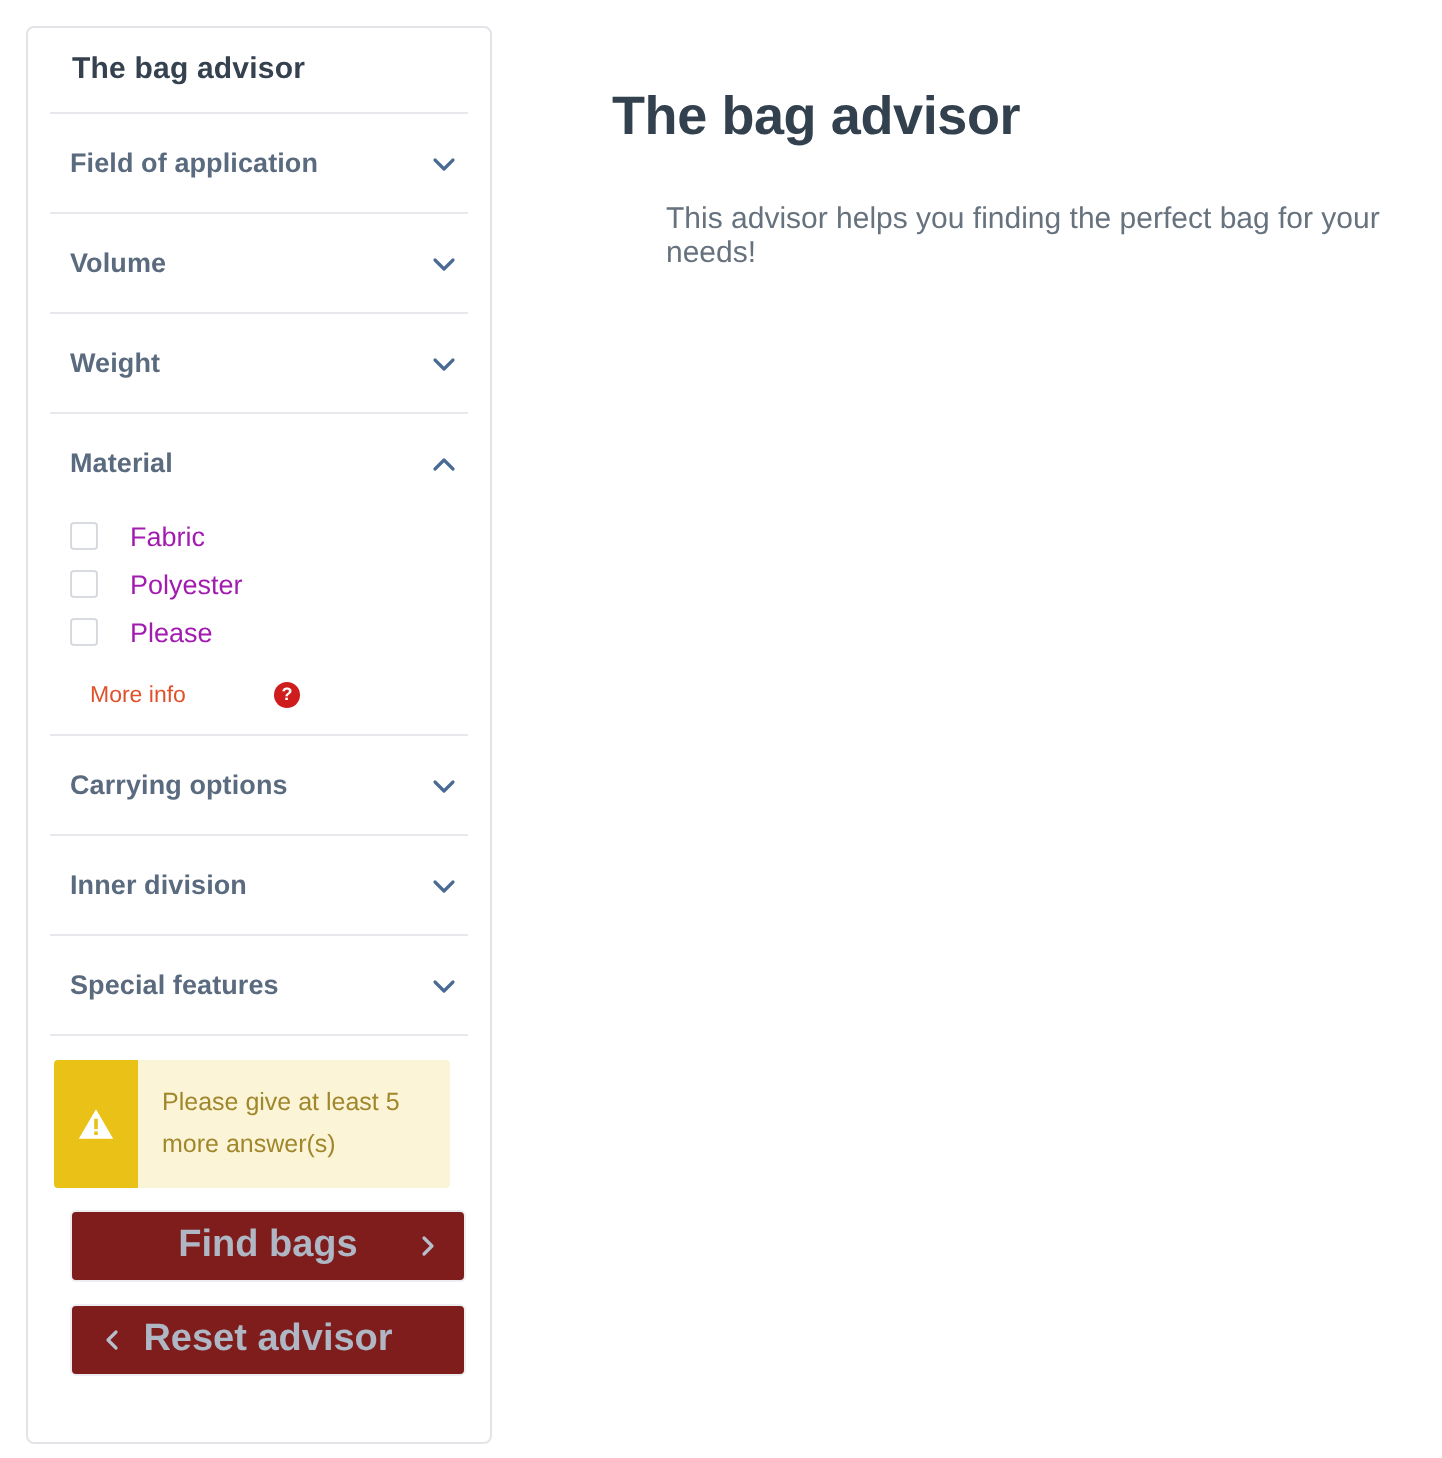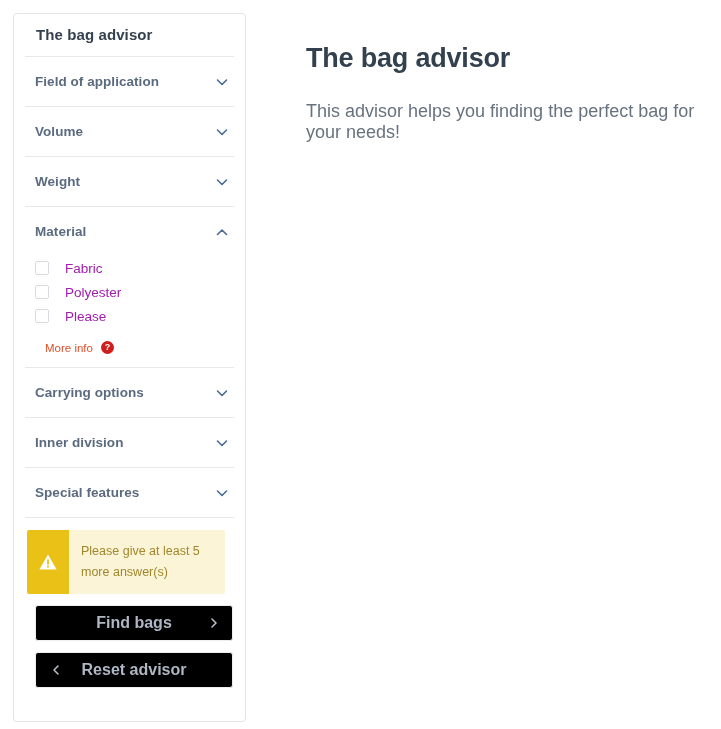--- a/index.html
+++ b/index.html
@@ -70,20 +70,21 @@
     flex: 0 0 auto;
   }
   .opt-label {
     font-size: 13.5px;
     color: #a21caf;
   }
   .more-info-row {
     display: flex;
     align-items: center;
     padding: 13px 0 13px 10px;
+    gap: 36px;
   }
   .more-info-text {
     font-size: 11.5px;
     color: #e0502a;
   }
   .qmark {
     width: 13px; height: 13px;
     border-radius: 50%;
     background: #cf1d1d;
     color: #fff;
@@ -123,22 +124,22 @@
   .btn {
     position: relative;
     display: flex;
     align-items: center;
     justify-content: center;
     height: 36px;
     margin: 11px 0 0 10px;
     width: 198px;
     border: 1px solid #eceef1;
     border-radius: 3px;
-    background: #000000;
-    font-size: 16px;
+    background: #7f1d1d;
+    font-size: 19px;
     font-weight: bold;
     color: #aeb7c3;
     cursor: default;
   }
   .btn .side-chev { position: absolute; display:flex; align-items:center; }
   .btn .side-chev.right { right: 12px; }
   .btn .side-chev.left { left: 14px; }
 
   
   .main {
@@ -148,22 +149,23 @@
   }
   .main-title {
     margin-top: 43px;
     font-size: 27px;
     font-weight: bold;
     color: #33414f;
     letter-spacing: -.2px;
   }
   .main-sub {
     margin-top: 27px;
-    font-size: 18px;
+    font-size: 15px;
     color: #67727f;
+    margin-left: 27px;
   }
 </style>
 </head>
 <body>
 
 <div class="page">
 
   <div class="advisor-panel">
 
     <div class="panel-title">The bag advisor</div>

